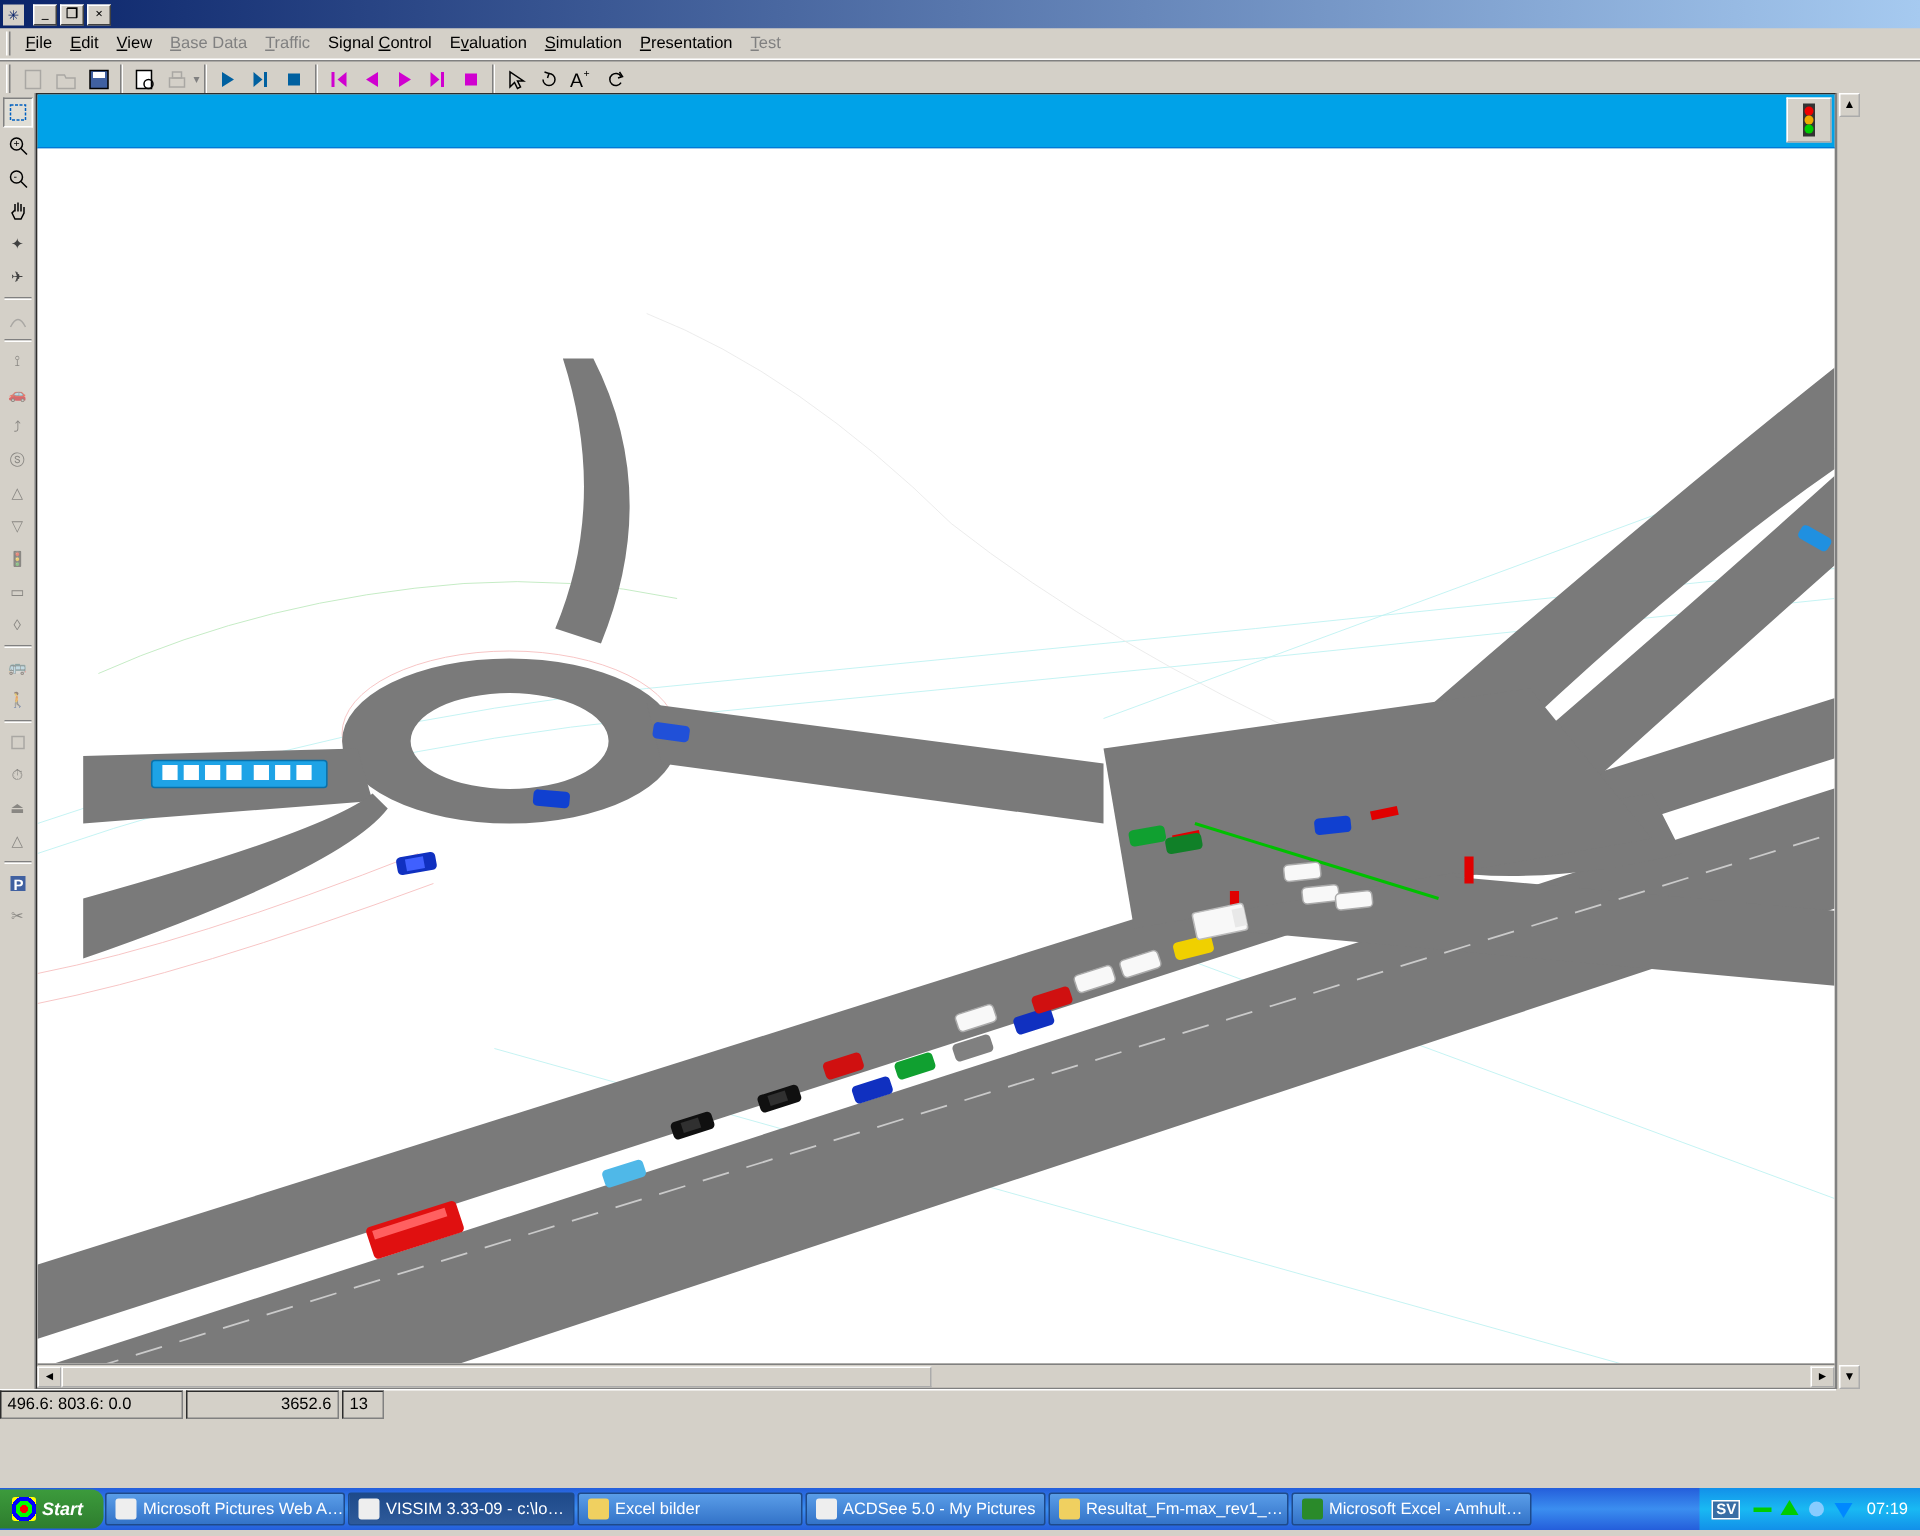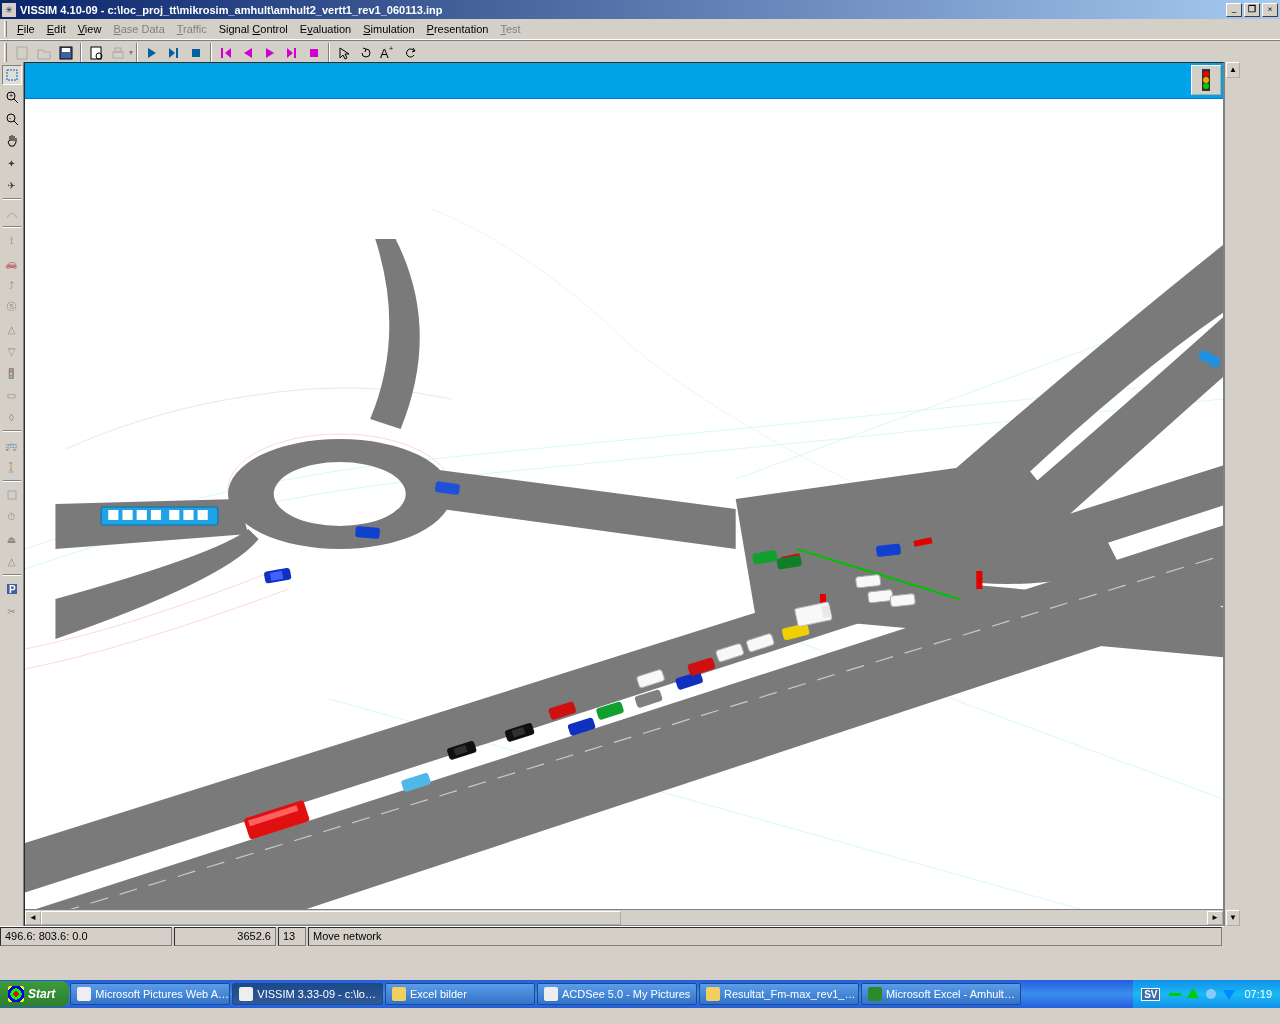--- a/index.html
+++ b/index.html
@@ -185,32 +185,32 @@
   background: #d4d0c8;
   display: flex;
   border-top: 1px solid #fff;
 }
 .statusbar .pane {
   border: 1px inset #808080;
   padding: 2px 4px;
   margin-right: 2px;
   font-size: 11px;
 }
-.statusbar .pane.coords { width: 172px; }
+.statusbar .pane.coords { width: 122px; }
 .statusbar .pane.p2 { width: 102px; text-align:right;}
 .statusbar .pane.p3 { width: 28px; }
 .statusbar .pane.msg { flex: 1; }
 .lower-area {
   position:absolute;
   bottom:28px; left:0; right:0; height:50px;
   background:#d4d0c8;
 }
 .taskbar {
   position: absolute;
-  bottom: 16px; left: 0; right: 0;
+  bottom: 4px; left: 0; right: 0;
   height: 28px;
   background: linear-gradient(to bottom, #245edb, #3b8ef0, #245edb);
   display: flex;
   align-items: center;
 }
 .taskbar .start {
   height: 26px;
   background: linear-gradient(to bottom, #3c9b3c, #2e7d2e);
   color: #fff;
   font-weight: bold;
@@ -258,21 +258,20 @@
 }
 .taskbar .tray .ticon {
   width:16px; height:16px; margin:0 1px;
 }
 </style>
 </head>
 <body>
 
 <div class="titlebar">
   <div class="app-icon">✳</div>
-  <div class="title">VISSIM 4.10-09 - c:\loc_proj_tt\mikrosim_amhult\amhult2_vertt1_rev1_060113.inp</div>
   <div class="win-btn">_</div>
   <div class="win-btn">❐</div>
   <div class="win-btn">×</div>
 </div>
 
 <div class="menubar">
   <div class="grip"></div>
   <div class="menu-item"><u>F</u><span>ile</span></div>
   <div class="menu-item"><u>E</u>dit</div>
   <div class="menu-item"><u>V</u>iew</div>
@@ -641,21 +640,20 @@
   <div class="vscroll">
     <div class="arrow" style="top:0">▲</div>
     <div class="arrow" style="bottom:0">▼</div>
   </div>
 </div>
 
 <div class="statusbar">
   <div class="pane coords">496.6: 803.6: 0.0</div>
   <div class="pane p2">3652.6</div>
   <div class="pane p3">13</div>
-  <div class="pane msg">Move network</div>
 </div>
 
 <div class="lower-area"></div>
 
 <div class="taskbar">
   <div class="start">
       <span>Start</span>
     </div>
   <div class="task">
       <span class="ticon"></span>

